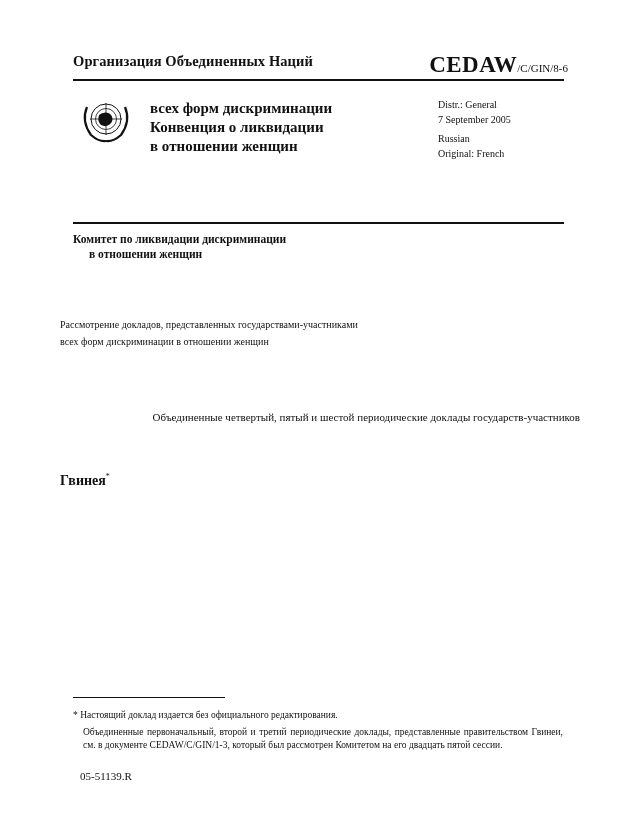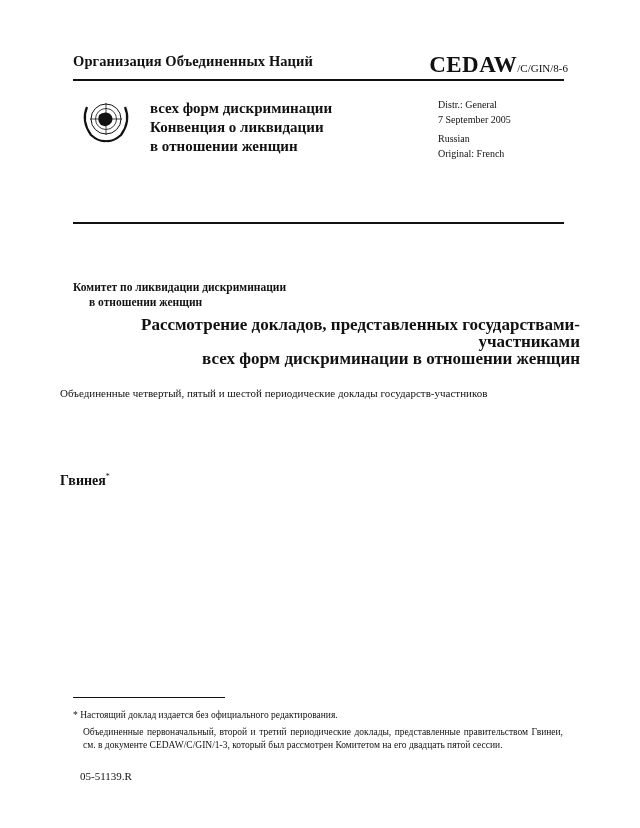--- a/index.html
+++ b/index.html
@@ -9,24 +9,24 @@
   .org { left: 73px; top: 53px; font-size: 14.5px; font-weight: bold; letter-spacing: 0.1px; }
   .symbol { right: 72px; top: 52px; white-space: nowrap; }
   .symbol .big { font-size: 23px; font-weight: bold; letter-spacing: 0.5px; }
   .symbol .small { font-size: 11px; }
   .rule-top { left: 73px; top: 79px; width: 491px; height: 2px; background: #111; }
   .logo { left: 77px; top: 95px; width: 58px; height: 52px; }
   .conv { left: 150px; top: 99px; font-size: 15px; font-weight: bold; line-height: 19px; }
   .distr { left: 438px; top: 97px; font-size: 10px; line-height: 15px; }
   .distr .gap { height: 4px; }
   .rule-mid { left: 73px; top: 222px; width: 491px; height: 2px; background: #111; }
-  .committee { left: 73px; top: 232px; font-size: 11.5px; font-weight: bold; line-height: 15px; margin-top: 48px; }
+  .committee { left: 73px; top: 232px; font-size: 11.5px; font-weight: bold; line-height: 15px; }
   .committee .l2 { padding-left: 16px; }
-  .main-title { left: 60px; width: 520px; top: 316px; text-align: right; font-size: 17px; font-weight: bold; line-height: 17px; }
-  .subtitle { left: 60px; width: 520px; top: 387px; text-align: left; font-size: 11px; }
+  .main-title { left: 60px; width: 520px; top: 316px; text-align: left; font-size: 10px; font-weight: normal; line-height: 17px; }
+  .subtitle { left: 60px; width: 520px; top: 411px; text-align: right; font-size: 11px; }
   .country { left: 60px; width: 520px; top: 472px; text-align: left; font-size: 14px; font-weight: bold; }
   .country sup { font-size: 8px; font-weight: normal; }
   .fn-rule { left: 73px; top: 697px; width: 152px; height: 1px; background: #111; }
   .fn1 { left: 73px; top: 710px; font-size: 9.5px; }
   .fn2 { left: 83px; top: 726px; width: 480px; font-size: 9.5px; line-height: 12.5px; text-align: justify; }
   .jobno { left: 73px; top: 770px; font-size: 11px; padding-left: 7px; }
 </style>
 </head>
 <body>
 

